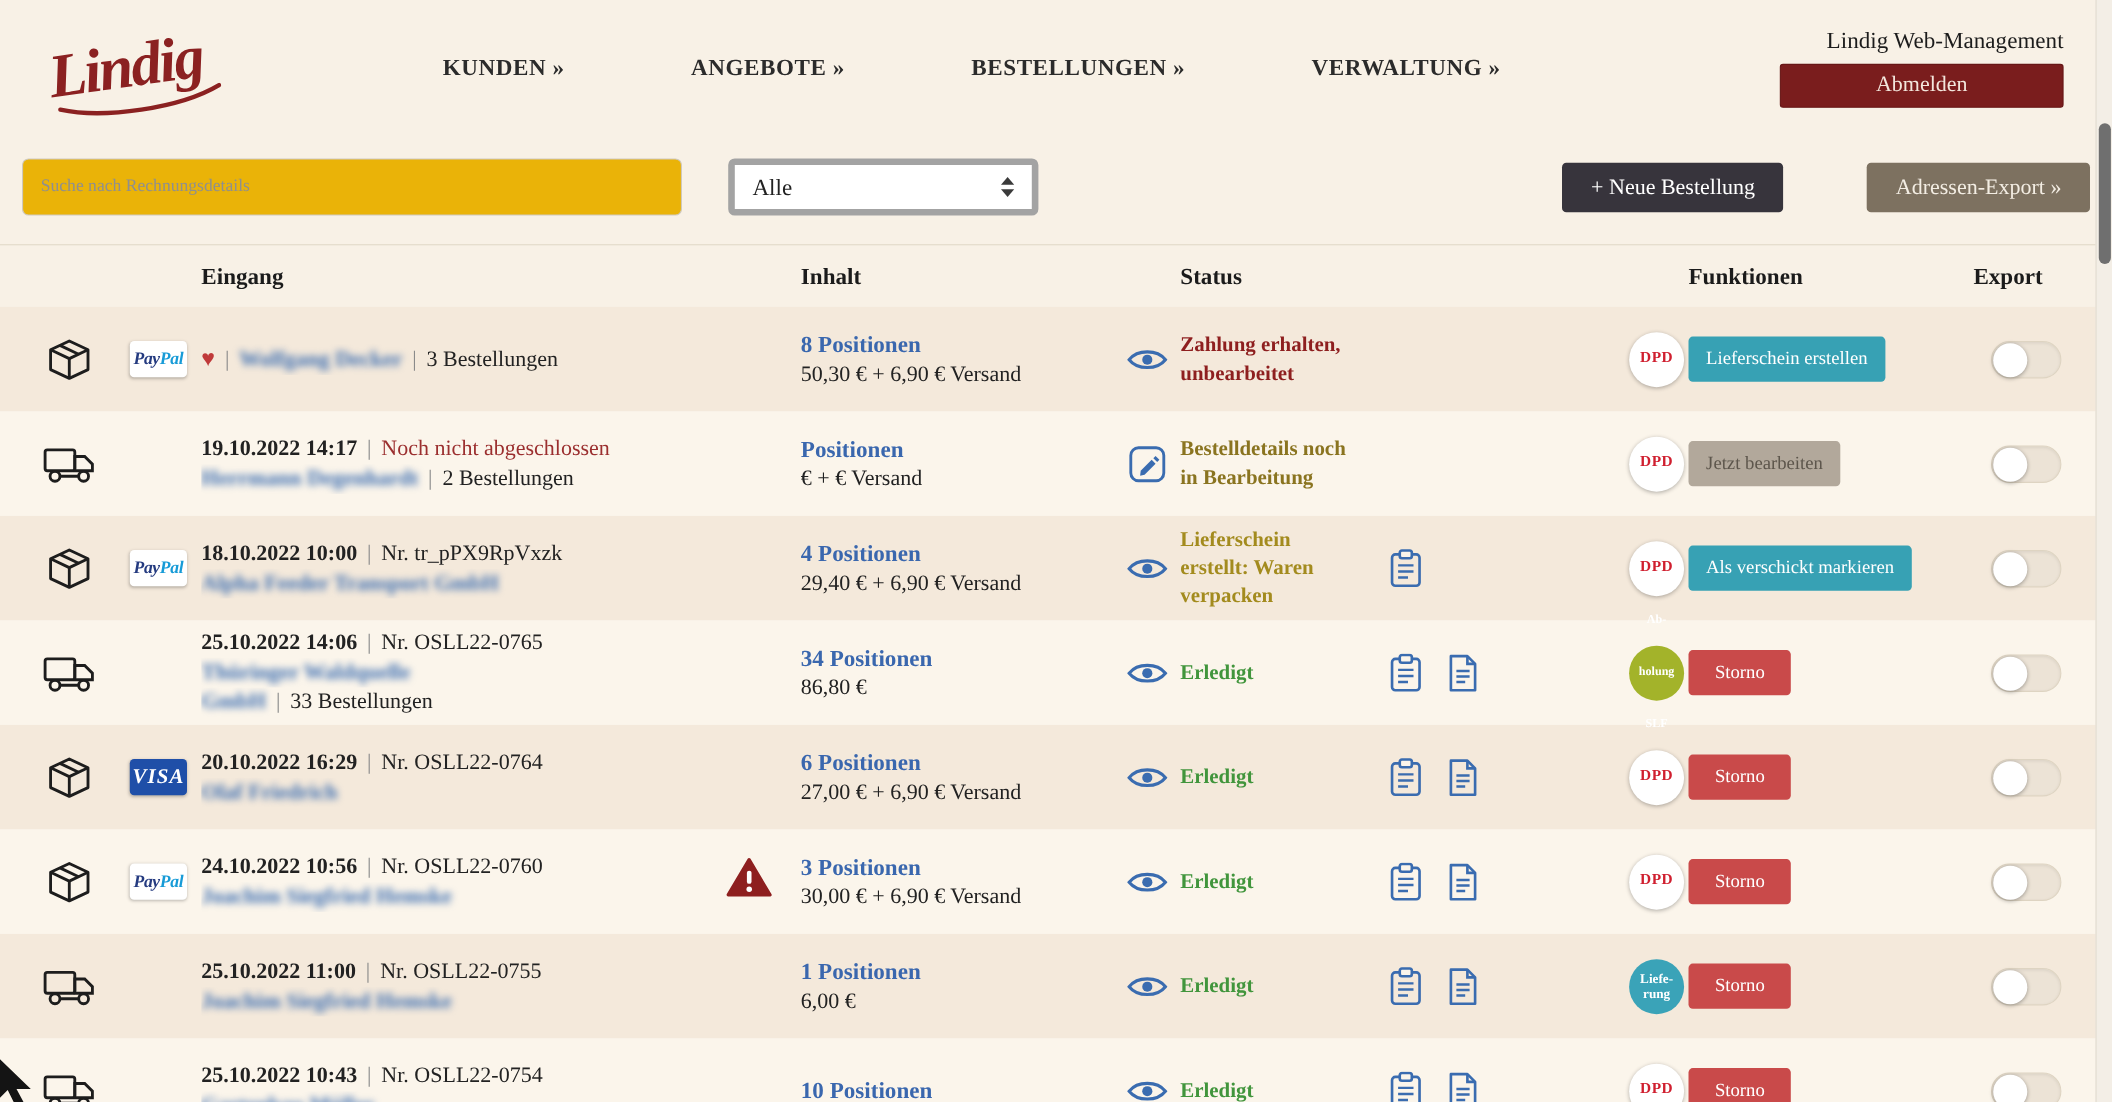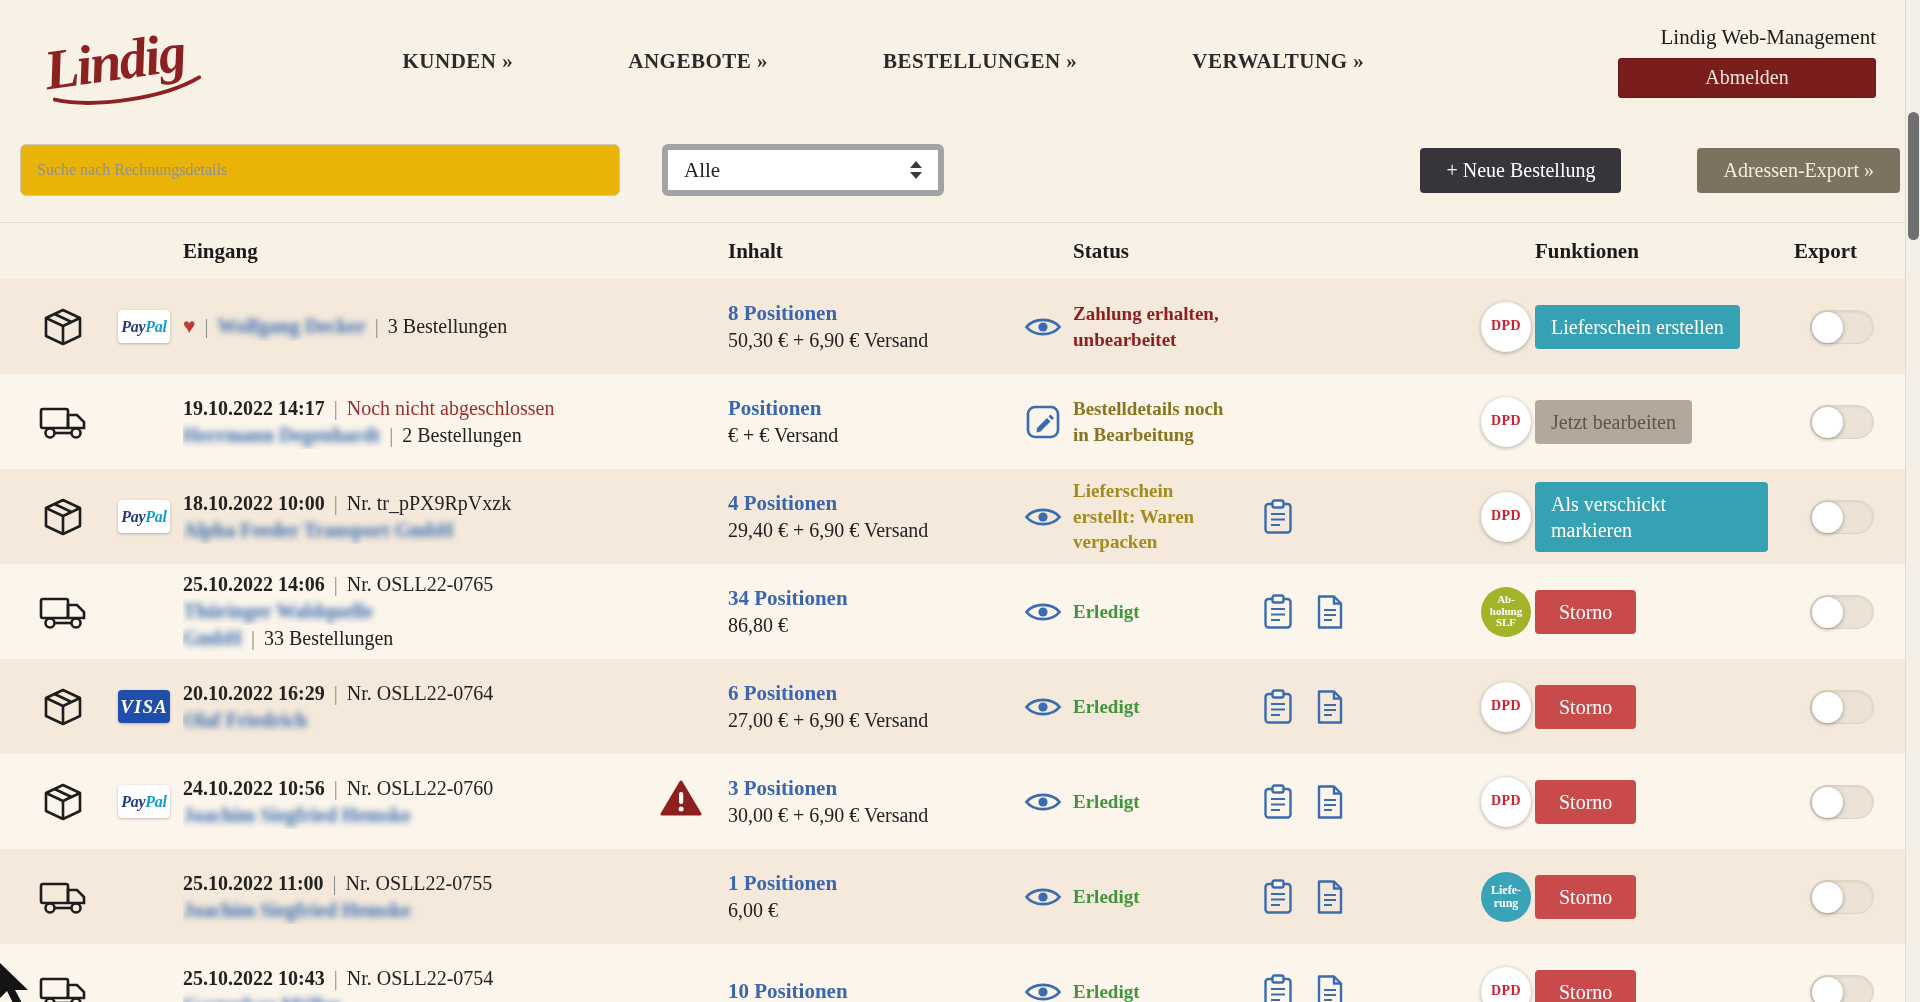--- a/index.html
+++ b/index.html
@@ -63,25 +63,25 @@
   .amount-line { color:#222; }
   .c-view { display:flex; justify-content:center; cursor:pointer; }
   .c-status { font-size:19px; font-weight:bold; line-height:1.35; padding-right:30px; }
   .c-docs { display:flex; gap:22px; align-items:center; }
   .doc-ic { cursor:pointer; display:flex; }
   .c-carrier { display:flex; justify-content:flex-end; padding-right:4px; }
   .carrier-badge { width:50px; height:50px; border-radius:50%; display:flex; flex-direction:column;
                    align-items:center; justify-content:center; text-align:center; line-height:1.05; }
   .carrier-dpd { background:#fff; box-shadow:0 1px 4px rgba(0,0,0,.3); color:#d01f2f;
                  font-weight:bold; font-size:14px; letter-spacing:.4px; }
-  .carrier-olive { background:#a3b32a; color:#fff; font-weight:bold; font-size:11px; }
+  .carrier-olive { background:#a3b32a; color:#fff; font-weight:bold; font-size:11px;gap:36px; }
   .carrier-teal { background:#3aa3b8; color:#fff; font-weight:bold; font-size:12px; }
   .c-action { }
-  .action-btn { font-family:inherit; font-size:20px; border:none; border-radius:4px; padding:9px 16px;
-                cursor:pointer; max-width:233px; line-height:1.3; text-align:left; }
+  .action-btn { font-family:inherit; font-size:17px; border:none; border-radius:4px; padding:9px 16px;
+                cursor:pointer; max-width:233px; line-height:1.3; text-align:right; }
   .btn-teal { background:#37a1b4; color:#fff; }
   .btn-gray { background:#b2a89b; color:#5d564c; }
   .btn-red { background:#c94a4a; color:#fff; padding:9px 24px; }
   .c-toggle { padding-left:16px; }
   .toggle { width:64px; height:34px; background:#ece3d6; border:1px solid #ded4c2; border-radius:17px;
             position:relative; cursor:pointer; box-shadow:inset 0 1px 3px rgba(0,0,0,.08); }
   .knob { position:absolute; left:1px; top:1px; width:31px; height:31px; background:#fff; border-radius:50%;
           box-shadow:0 1px 4px rgba(0,0,0,.35); }
 
   

